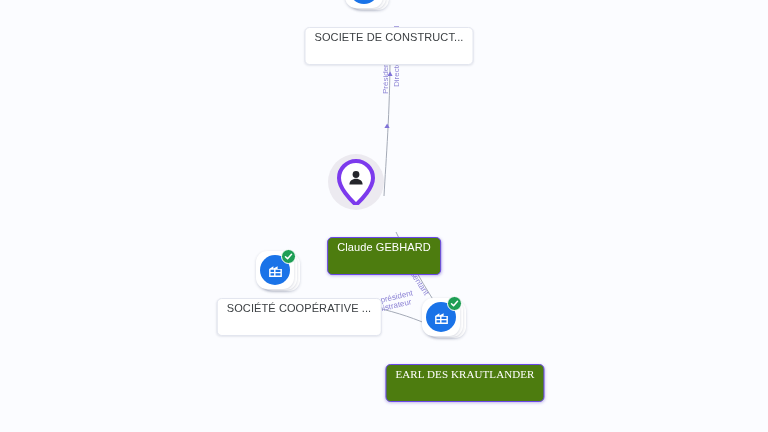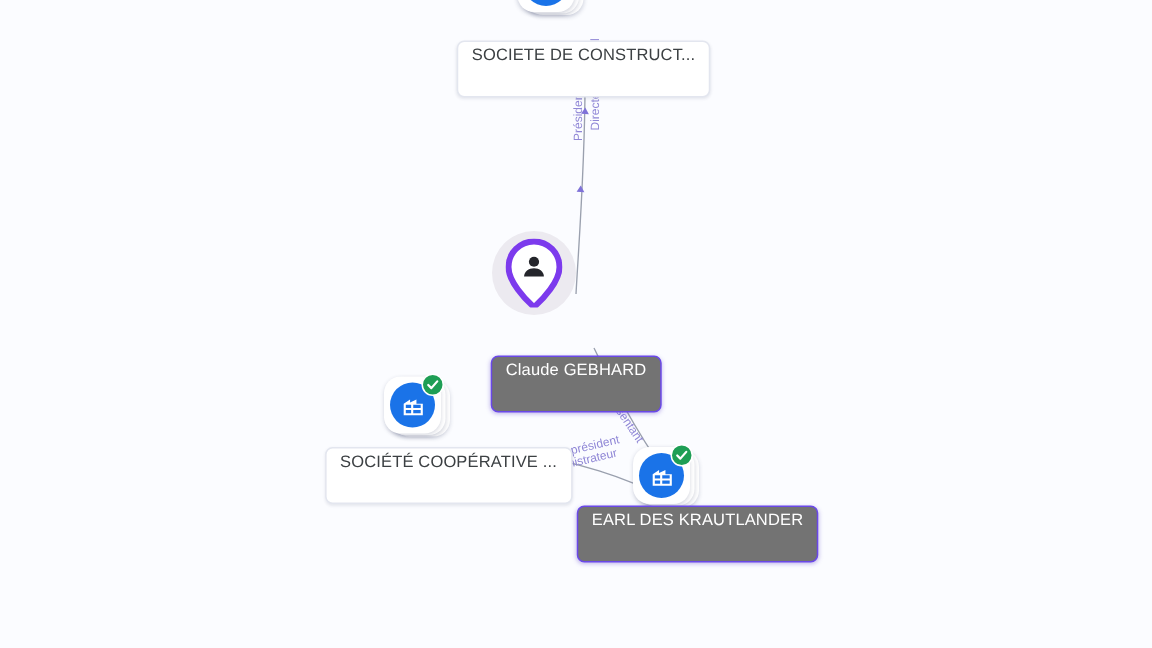--- a/index.html
+++ b/index.html
@@ -111,21 +111,21 @@
     padding: 3px 9px 21px 9px;
     font-size: 11px;
     line-height: 12px;
     letter-spacing: .1px;
     color: #3c4043;
     white-space: nowrap;
     box-shadow: 0 1px 2px rgba(40,50,90,.10);
     cursor: pointer;
   }
   .node-label.selected {
-    background: #737373;
+    background: #4d7c0f;
     border-color: #6a48e8;
     color: #ffffff;
     font-weight: 400;
     box-shadow: 0 1px 3px rgba(90,60,200,.35);
     text-align: center;
   }
 
   
   .edge-label {
     position: absolute;
@@ -211,15 +211,15 @@
               <path d="M4 12.5 L9.5 18 L20 6"></path>
             </svg>
           </div>
         </div>
       </div>
     </div>
   <div id="label-layer">
       <div class="node-label" style="left: 389px; top: 27px;">SOCIETE DE CONSTRUCT...</div>
       <div class="node-label selected" style="left: 384px; top: 237px;">Claude GEBHARD</div>
       <div class="node-label" style="left: 299px; top: 298px;">SOCIÉTÉ COOPÉRATIVE ...</div>
-      <div class="node-label selected" style="left: 465px; top: 337px;">EARL DES KRAUTLANDER</div>
+      <div class="node-label selected" style="left: 465px; top: 364px; font-family: Liberation Serif, serif;">EARL DES KRAUTLANDER</div>
     </div>
 </div>
 
 </body></html>

